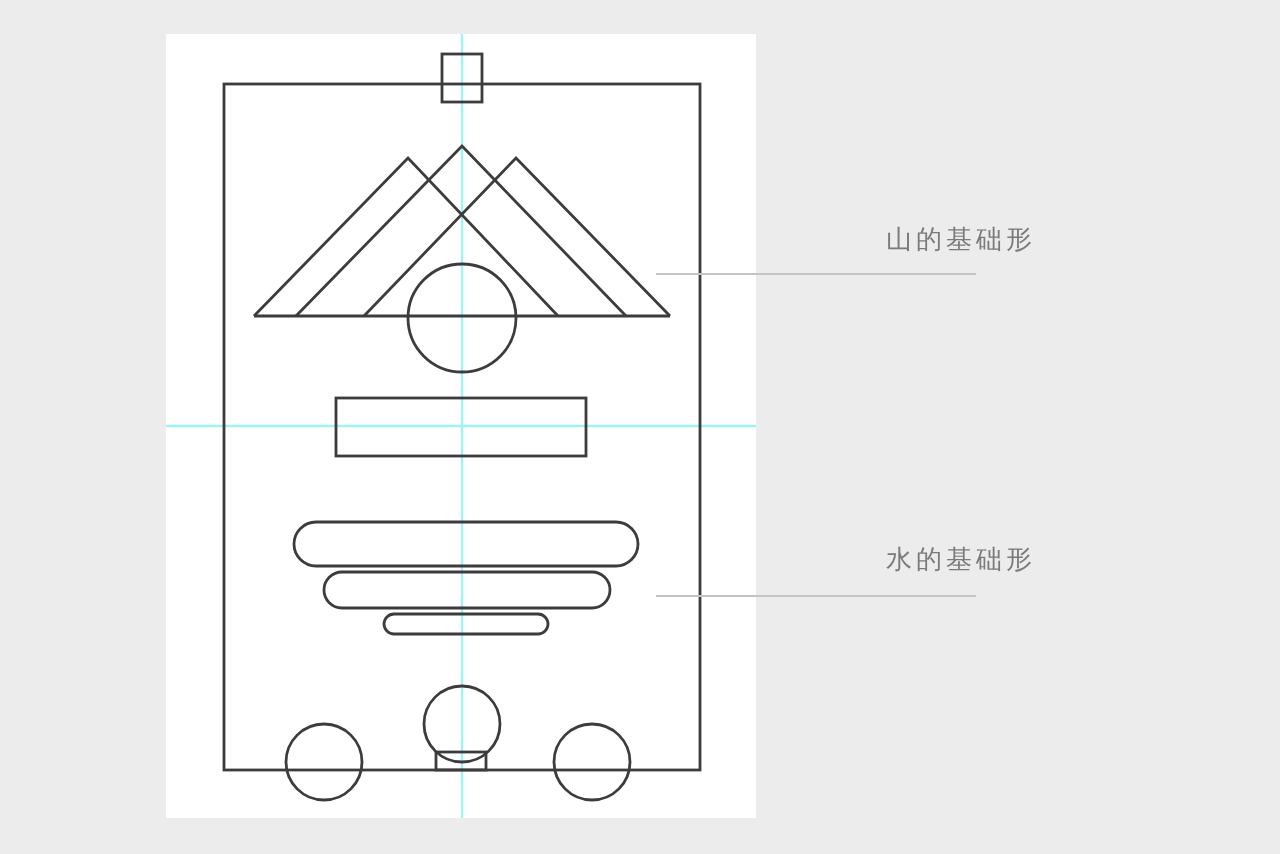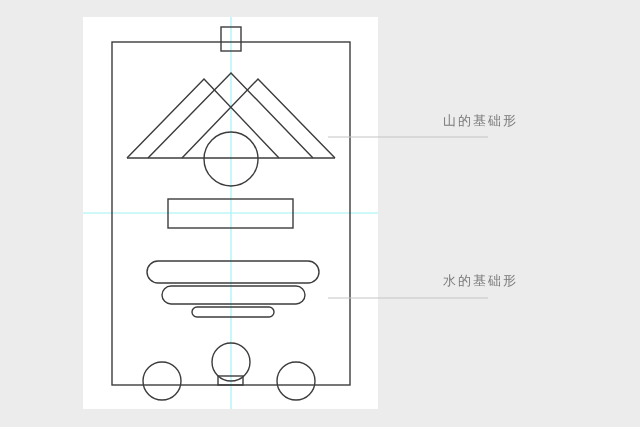--- a/index.html
+++ b/index.html
@@ -30,21 +30,21 @@
       height: 427px;
     }
     .label {
       position: absolute;
       font-size: 13px;
       color: #7a7a7a;
       letter-spacing: 2px;
       white-space: nowrap;
       line-height: 16px;
     }
-    .label-mountain { left: 443px; top: 113px; }
+    .label-mountain { left: 443px; top: 113px; font-family: Liberation Mono, monospace; }
     .label-water { left: 443px; top: 273px; }
   </style>
 </head>
 <body>
 
 <div class="card"></div>
 
 <svg class="canvas" viewBox="0 0 640 427" xmlns="http://www.w3.org/2000/svg">
 
   <g stroke="#9ff3f3" stroke-width="1.2">

